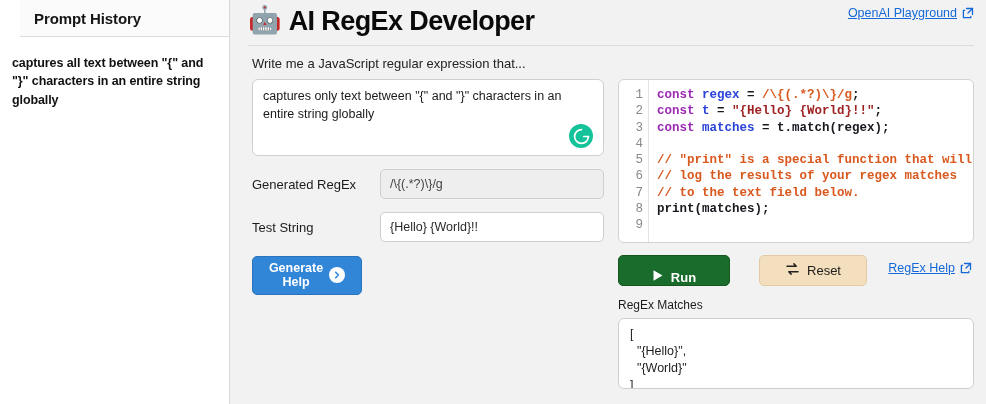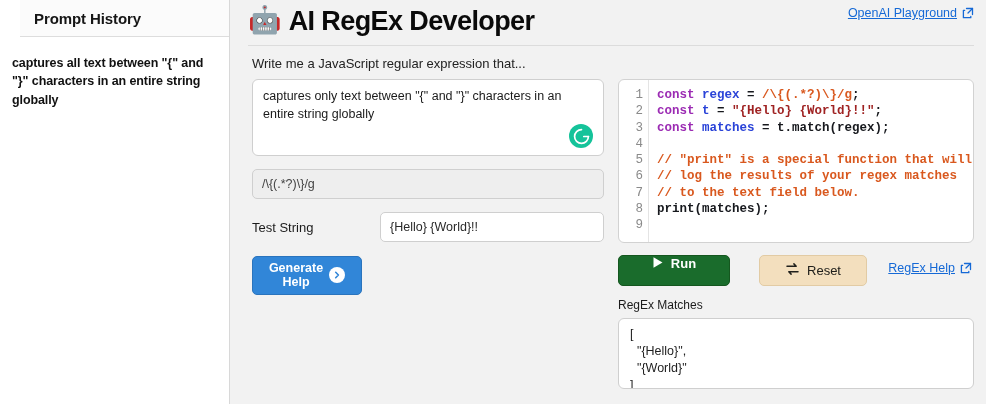--- a/index.html
+++ b/index.html
@@ -249,21 +249,21 @@
   }
   .run-btn {
     width: 112px; height: 31px;
     background: #1a6c2c;
     border: 1px solid #15571f;
     border-radius: 5px;
     color: #ffffff;
     font-size: 13px;
     font-weight: bold;
     display: flex;
-    align-items: flex-start;
+    align-items: flex-end;
     justify-content: center;
     gap: 7px;
     cursor: pointer;
   }
   .reset-btn {
     width: 108px; height: 31px;
     margin-left: 29px;
     background: #f3dfbe;
     border: 1px solid #e2cba4;
     border-radius: 5px;
@@ -353,20 +353,21 @@
           <span>captures only text between "{" and "}" characters in an entire string globally</span>
           <span class="grammarly">
             <svg width="17" height="17" viewBox="0 0 17 17">
               <path d="M8.5 1.6a6.9 6.9 0 1 0 6.9 6.9" fill="none" stroke="#ffffff" stroke-width="1.7" stroke-linecap="round"></path>
               <path d="M15.4 8.5H10.8" fill="none" stroke="#ffffff" stroke-width="1.7" stroke-linecap="round"></path>
             </svg>
           </span>
         </div>
 
         <div class="field-row">
+          <div class="field-label">Generated RegEx</div>
           <div class="field-input readonly">/\{(.*?)\}/g</div>
         </div>
 
         <div class="field-row">
           <div class="field-label">Test String</div>
           <div class="field-input">{Hello} {World}!!</div>
         </div>
 
         <div class="generate-btn">
           <span>

